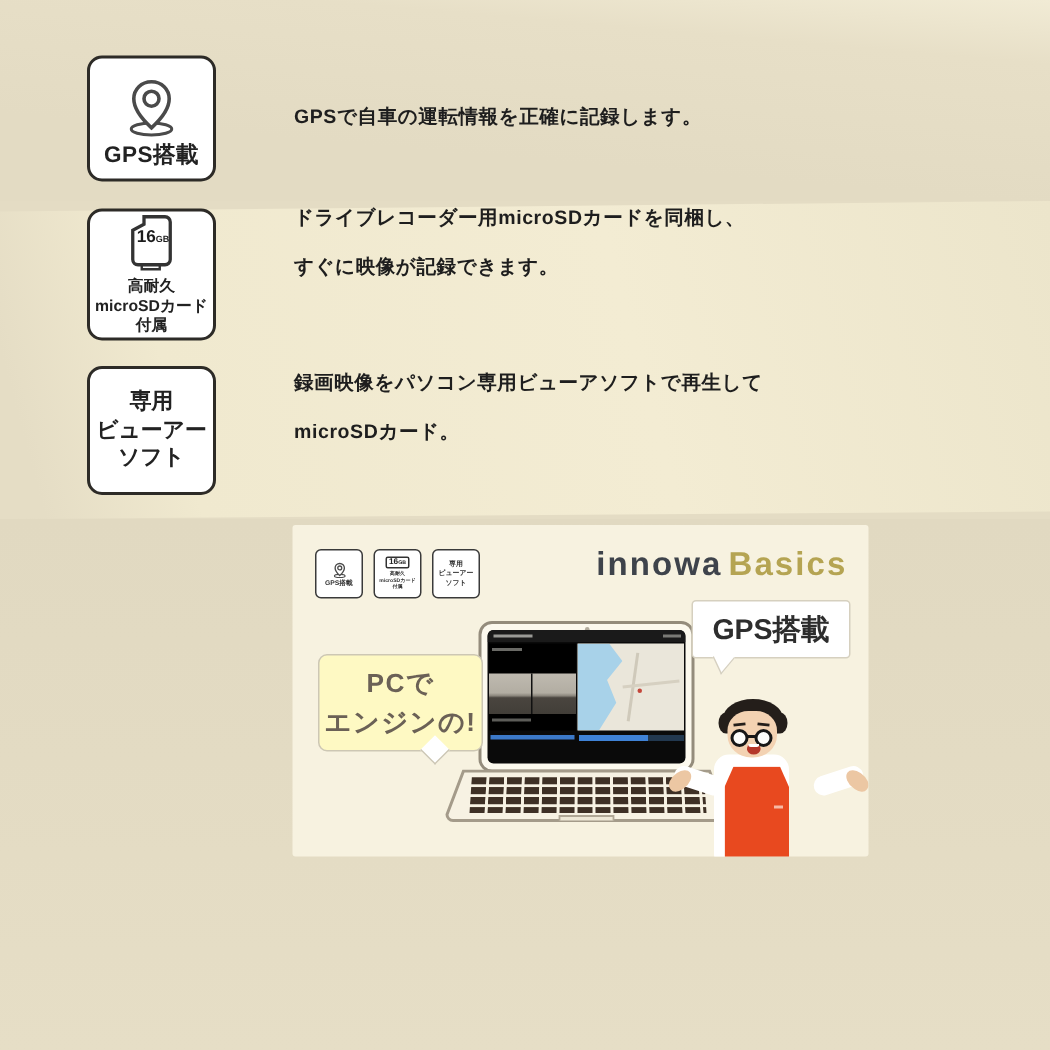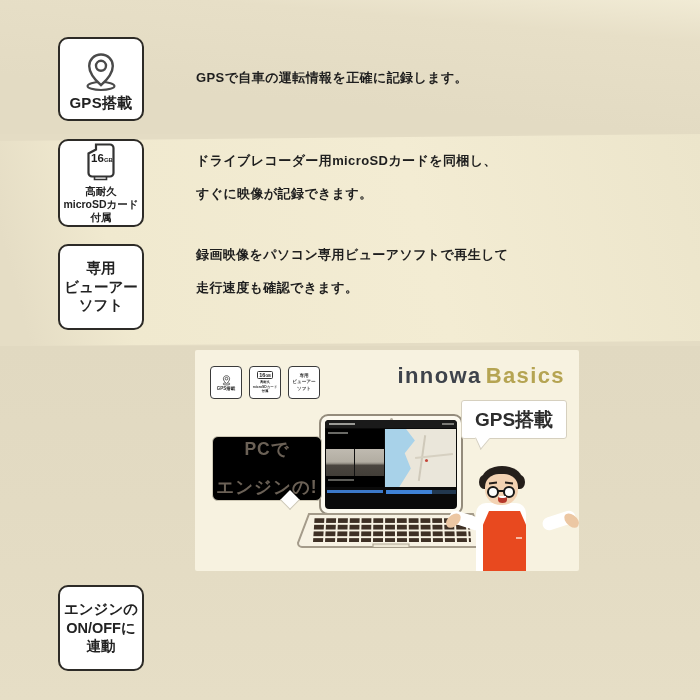--- a/index.html
+++ b/index.html
@@ -30,21 +30,21 @@
   .box-lines-sm { font-size:10.5px; font-weight:600; color:#222; line-height:1.25; text-align:center; margin-top:3px; white-space:nowrap; }
   .sd-wrap { position:relative; width:32px; height:40px; flex:none; }
   .sd-text { position:absolute; top:10px; left:2px; right:0; text-align:center;
              font-weight:bold; font-size:11.5px; color:#1c1c1c; }
   .sd-text .gb { font-size:6px; }
 
   
   .feature-text { position:absolute; left:196px; font-size:13px; font-weight:600;
                   line-height:33px; letter-spacing:0.4px; color:#1e1e1e; white-space:nowrap; }
   .text-gps    { top:61px; }
-  .text-sd     { top:144px; }
+  .text-sd     { top:128px; }
   .text-viewer { top:238px; }
   .text-engine { top:592px; line-height:39px; }
 
   
   .promo-card { position:absolute; left:195px; top:350px; width:384px; height:221px;
                 background:#f7f2e0; border-radius:2px; overflow:hidden; }
 
   .mini-badges { position:absolute; left:15px; top:16px; display:flex; gap:7px; z-index:7; }
   .mini-badge  { width:32px; height:33px; box-sizing:border-box; background:#fff;
                  border:1.2px solid #3a3a3a; border-radius:4px;
@@ -63,22 +63,22 @@
 
   
   .gps-bubble { position:absolute; left:266px; top:50px; width:104px; height:37px; z-index:8;
                 background:#fff; border:1.5px solid #d6d0bf; border-radius:3px;
                 display:flex; align-items:center; justify-content:center;
                 font-size:19px; font-weight:600; color:#2d2d2d; }
   .gps-bubble::after { content:""; position:absolute; bottom:-7px; left:14px; width:12px; height:12px;
                 background:#fff; border-right:1.5px solid #d6d0bf; border-bottom:1.5px solid #d6d0bf;
                 transform:rotate(65deg) skewX(25deg); }
   .pc-bubble { position:absolute; left:17px; top:86px; width:108px; height:63px; z-index:8;
-               background:#000000; border:1.5px solid #cdc7b4; border-radius:6px;
-               display:flex; flex-direction:column; align-items:center; justify-content:space-between;
+               background:#fef9c3; border:1.5px solid #cdc7b4; border-radius:6px;
+               display:flex; flex-direction:column; align-items:center; justify-content:center;
                font-size:17.5px; font-weight:600; color:#6b6156; letter-spacing:1px; line-height:1.45; }
   .pc-bubble::after { content:""; position:absolute; bottom:-7px; left:70px; width:13px; height:13px;
                background:#fff; border-right:1.5px solid #cdc7b4; border-bottom:1.5px solid #cdc7b4;
                transform:rotate(45deg); }
 
   
   .laptop-screen { position:absolute; left:124px; top:64px; width:144px; height:101px; z-index:5;
                    box-sizing:border-box; background:#fcf9ee; border:2px solid #948c7c; border-radius:9px; }
   .cam { position:absolute; top:2px; left:50%; margin-left:-1.5px; width:3px; height:3px;
          border-radius:50%; background:#b2ab9c; }
@@ -176,30 +176,23 @@
 
   <div class="icon-box box-viewer">
     <div class="box-lines-md">
       <div>専用</div>
       <div>ビューアー</div>
       <div>ソフト</div>
     </div>
   </div>
   <div class="feature-text text-viewer">
     <div>録画映像をパソコン専用ビューアソフトで再生して</div>
-    <div>走行速度も確認できます。</div>
-  </div>
-
-  <div class="icon-box box-engine">
-    <div class="box-lines-md">
-      <div>エンジンの</div>
-      <div>ON/OFFに</div>
-      <div>連動</div>
-    </div>
-  </div>
+    <div>microSDカード。</div>
+  </div>
+
   <div class="feature-text text-engine">
   </div>
 
   <div class="promo-card">
 
     <div class="mini-badges">
       <div class="mini-badge">
         <svg width="11" height="12" viewBox="0 0 42 44">
           <ellipse cx="21" cy="37" rx="13.5" ry="4" fill="none" stroke="#4a4a4a" stroke-width="3"></ellipse>
           <path d="M21 5.5 c-6.8 0 -11.8 5.1 -11.8 11.4 C9.2 24.8 17 32.6 21 36.2 c4 -3.6 11.8 -11.4 11.8 -19.3 C32.8 10.6 27.8 5.5 21 5.5 z" fill="#fff" stroke="#4a4a4a" stroke-width="3.4"></path>

